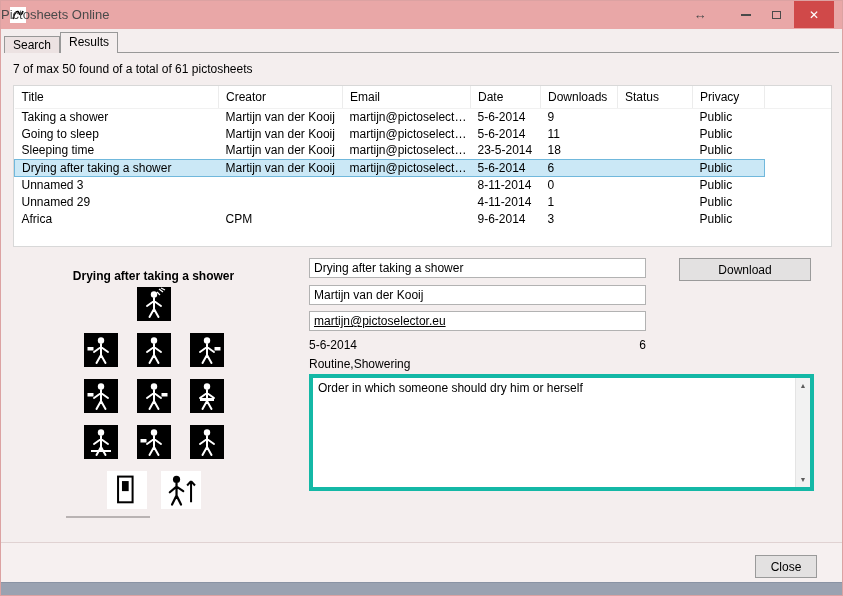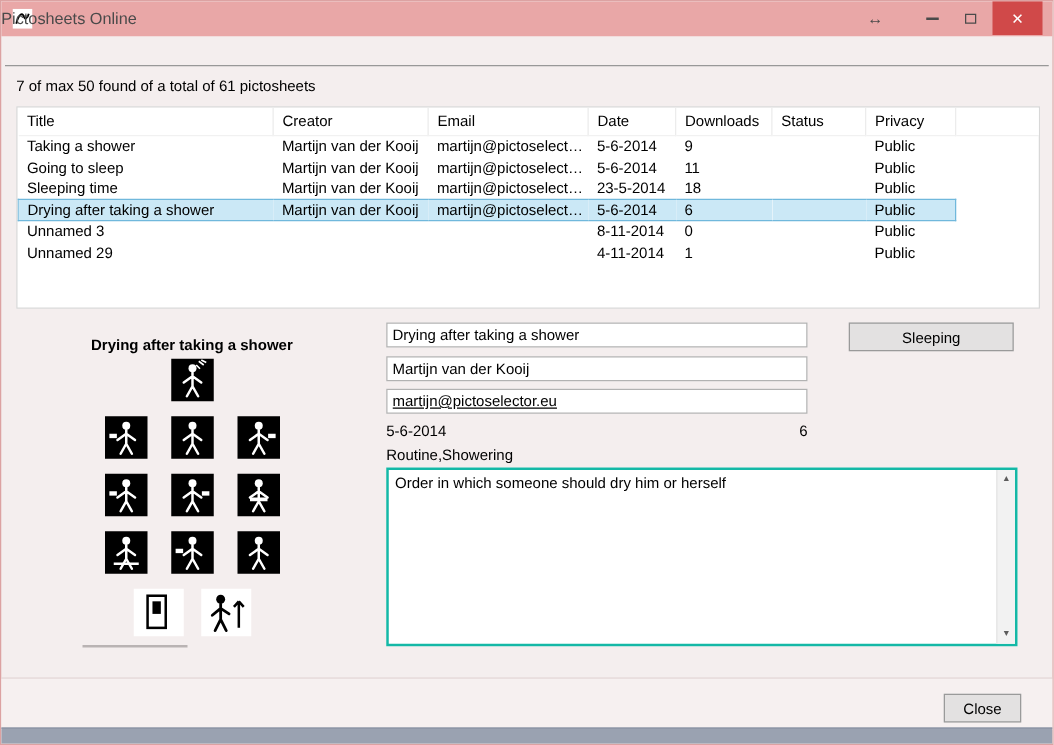--- a/index.html
+++ b/index.html
@@ -47,21 +47,21 @@
   .tile { width:34px; height:34px; background:#000; color:#fff; flex:0 0 auto; }
   .tile.light { width:40px; height:38px; background:#fff; color:#000; }
   .caption-line { height:2px; width:84px; background:#b9b3b3; margin:7px 0 0 10px; }
 
   
   .field { position:absolute; left:308px; width:337px; height:20px; border:1px solid #b2b2b2; background:#fff;
            font-family:"Liberation Sans", sans-serif; font-size:12px; padding:0 4px; }
   .f1 { top:257px; } .f2 { top:284px; } .f3 { top:310px;text-decoration:underline; }
   .date-row { position:absolute; left:308px; top:337px; width:337px; display:flex; justify-content:space-between; }
   .categories { position:absolute; left:308px; top:356px; }
-  .descbox { position:absolute; left:308px; top:373px; width:505px; height:143px; border:2px solid #14b8a6; background:#fff; }
+  .descbox { position:absolute; left:308px; top:373px; width:505px; height:117px; border:4px solid #14b8a6; background:#fff; }
   .desc-text { position:absolute; left:5px; top:3px; right:20px; }
   .vscroll { position:absolute; right:0; top:0; bottom:0; width:15px; background:#f2f2f2; border-left:1px solid #e4e4e4; }
   .scroll-btn { position:absolute; left:0; width:14px; height:15px; display:flex; align-items:center; justify-content:center;
                 font-size:7px; color:#5c5c5c; }
   .scroll-up { top:0; } .scroll-down { bottom:0; }
 
   
   .btn { position:absolute; background:#e3e1e1; border:1px solid #9a9a9a; display:flex; align-items:center; justify-content:center; cursor:default; }
   .btn-download { left:678px; top:257px; width:132px; height:23px; }
   .btn-slideshow { left:678px; top:287px; width:132px; height:23px; }
@@ -91,20 +91,23 @@
       <span class="min-glyph"></span>
     </div>
     <div class="tb-btn tb-max">
       <span class="max-glyph"></span>
     </div>
     <div class="tb-btn tb-close">
       <span>✕</span>
     </div>
   </div>
 
+  <div class="tabbar">
+    <span class="tab">Search</span><span class="tab active">Results</span>
+  </div>
   <div class="tabline"></div>
 
   <div class="summary">7 of max 50 found of a total of 61 pictosheets</div>
 
   <div class="listview">
     <table>
         <colgroup>
           <col style="width: 204px;">
           <col style="width: 124px;">
           <col style="width: 128px;">
@@ -180,20 +183,30 @@
           <tr>
             <td>Unnamed 29</td>
             <td></td>
             <td></td>
             <td>4-11-2014</td>
             <td>1</td>
             <td></td>
             <td>Public</td>
             <td></td>
           </tr>
+          <tr>
+            <td>Africa</td>
+            <td>CPM</td>
+            <td></td>
+            <td>9-6-2014</td>
+            <td>3</td>
+            <td></td>
+            <td>Public</td>
+            <td></td>
+          </tr>
         </tbody>
       </table>
   </div>
 
   <div class="preview">
     <div class="preview-title">Drying after taking a shower</div>
     <div>
         <div class="picto-row">
           <div class="tile"><svg viewBox="0 0 34 34" width="100%" height="100%">
               <circle cx="17" cy="7.5" r="3.2" fill="currentColor"></circle>
@@ -276,20 +289,20 @@
   <div class="categories">Routine,Showering</div>
 
   <div class="descbox">
     <div class="desc-text">Order in which someone should dry him or herself</div>
     <div class="vscroll">
       <div class="scroll-btn scroll-up">▲</div>
       <div class="scroll-btn scroll-down">▼</div>
     </div>
   </div>
 
-  <div class="btn btn-download">Sleeping</div>
+  <div class="btn btn-download">Download</div>
 
   <div class="footer-sep"></div>
   <div class="footer"></div>
   <div class="btn btn-close">Close</div>
 
   <div class="bottom-strip"></div>
 </div>
 
 </body></html>

